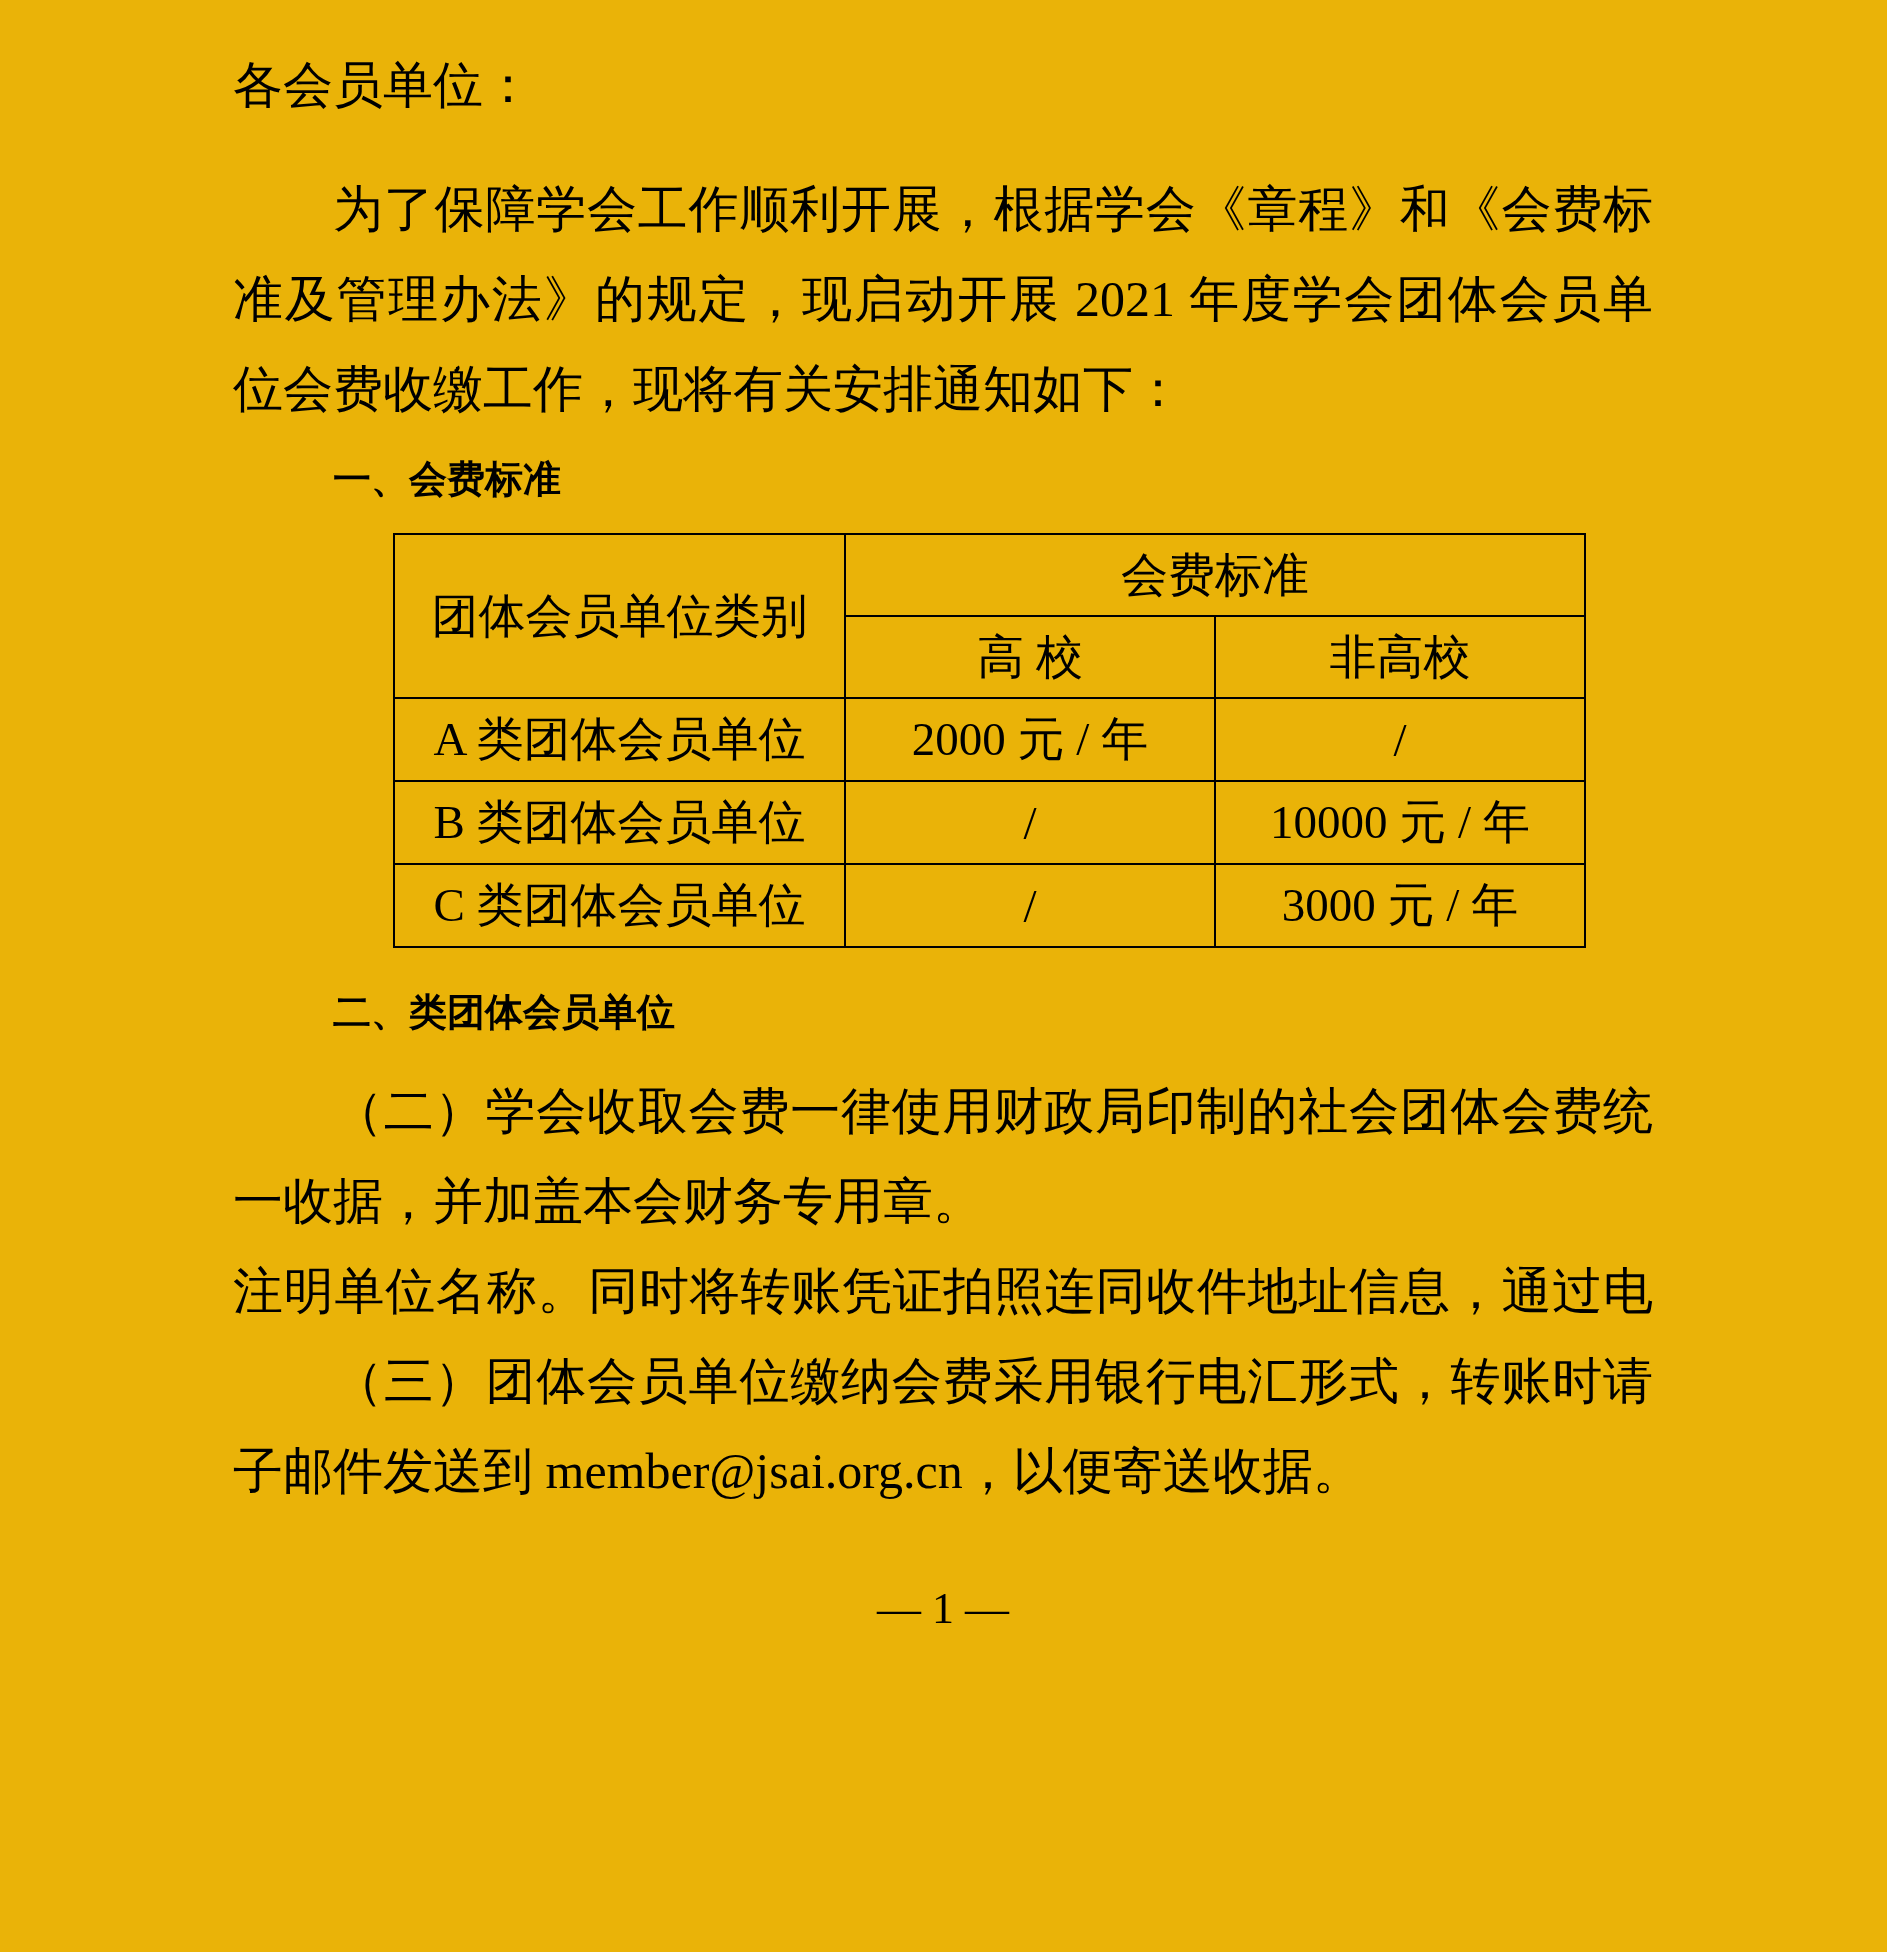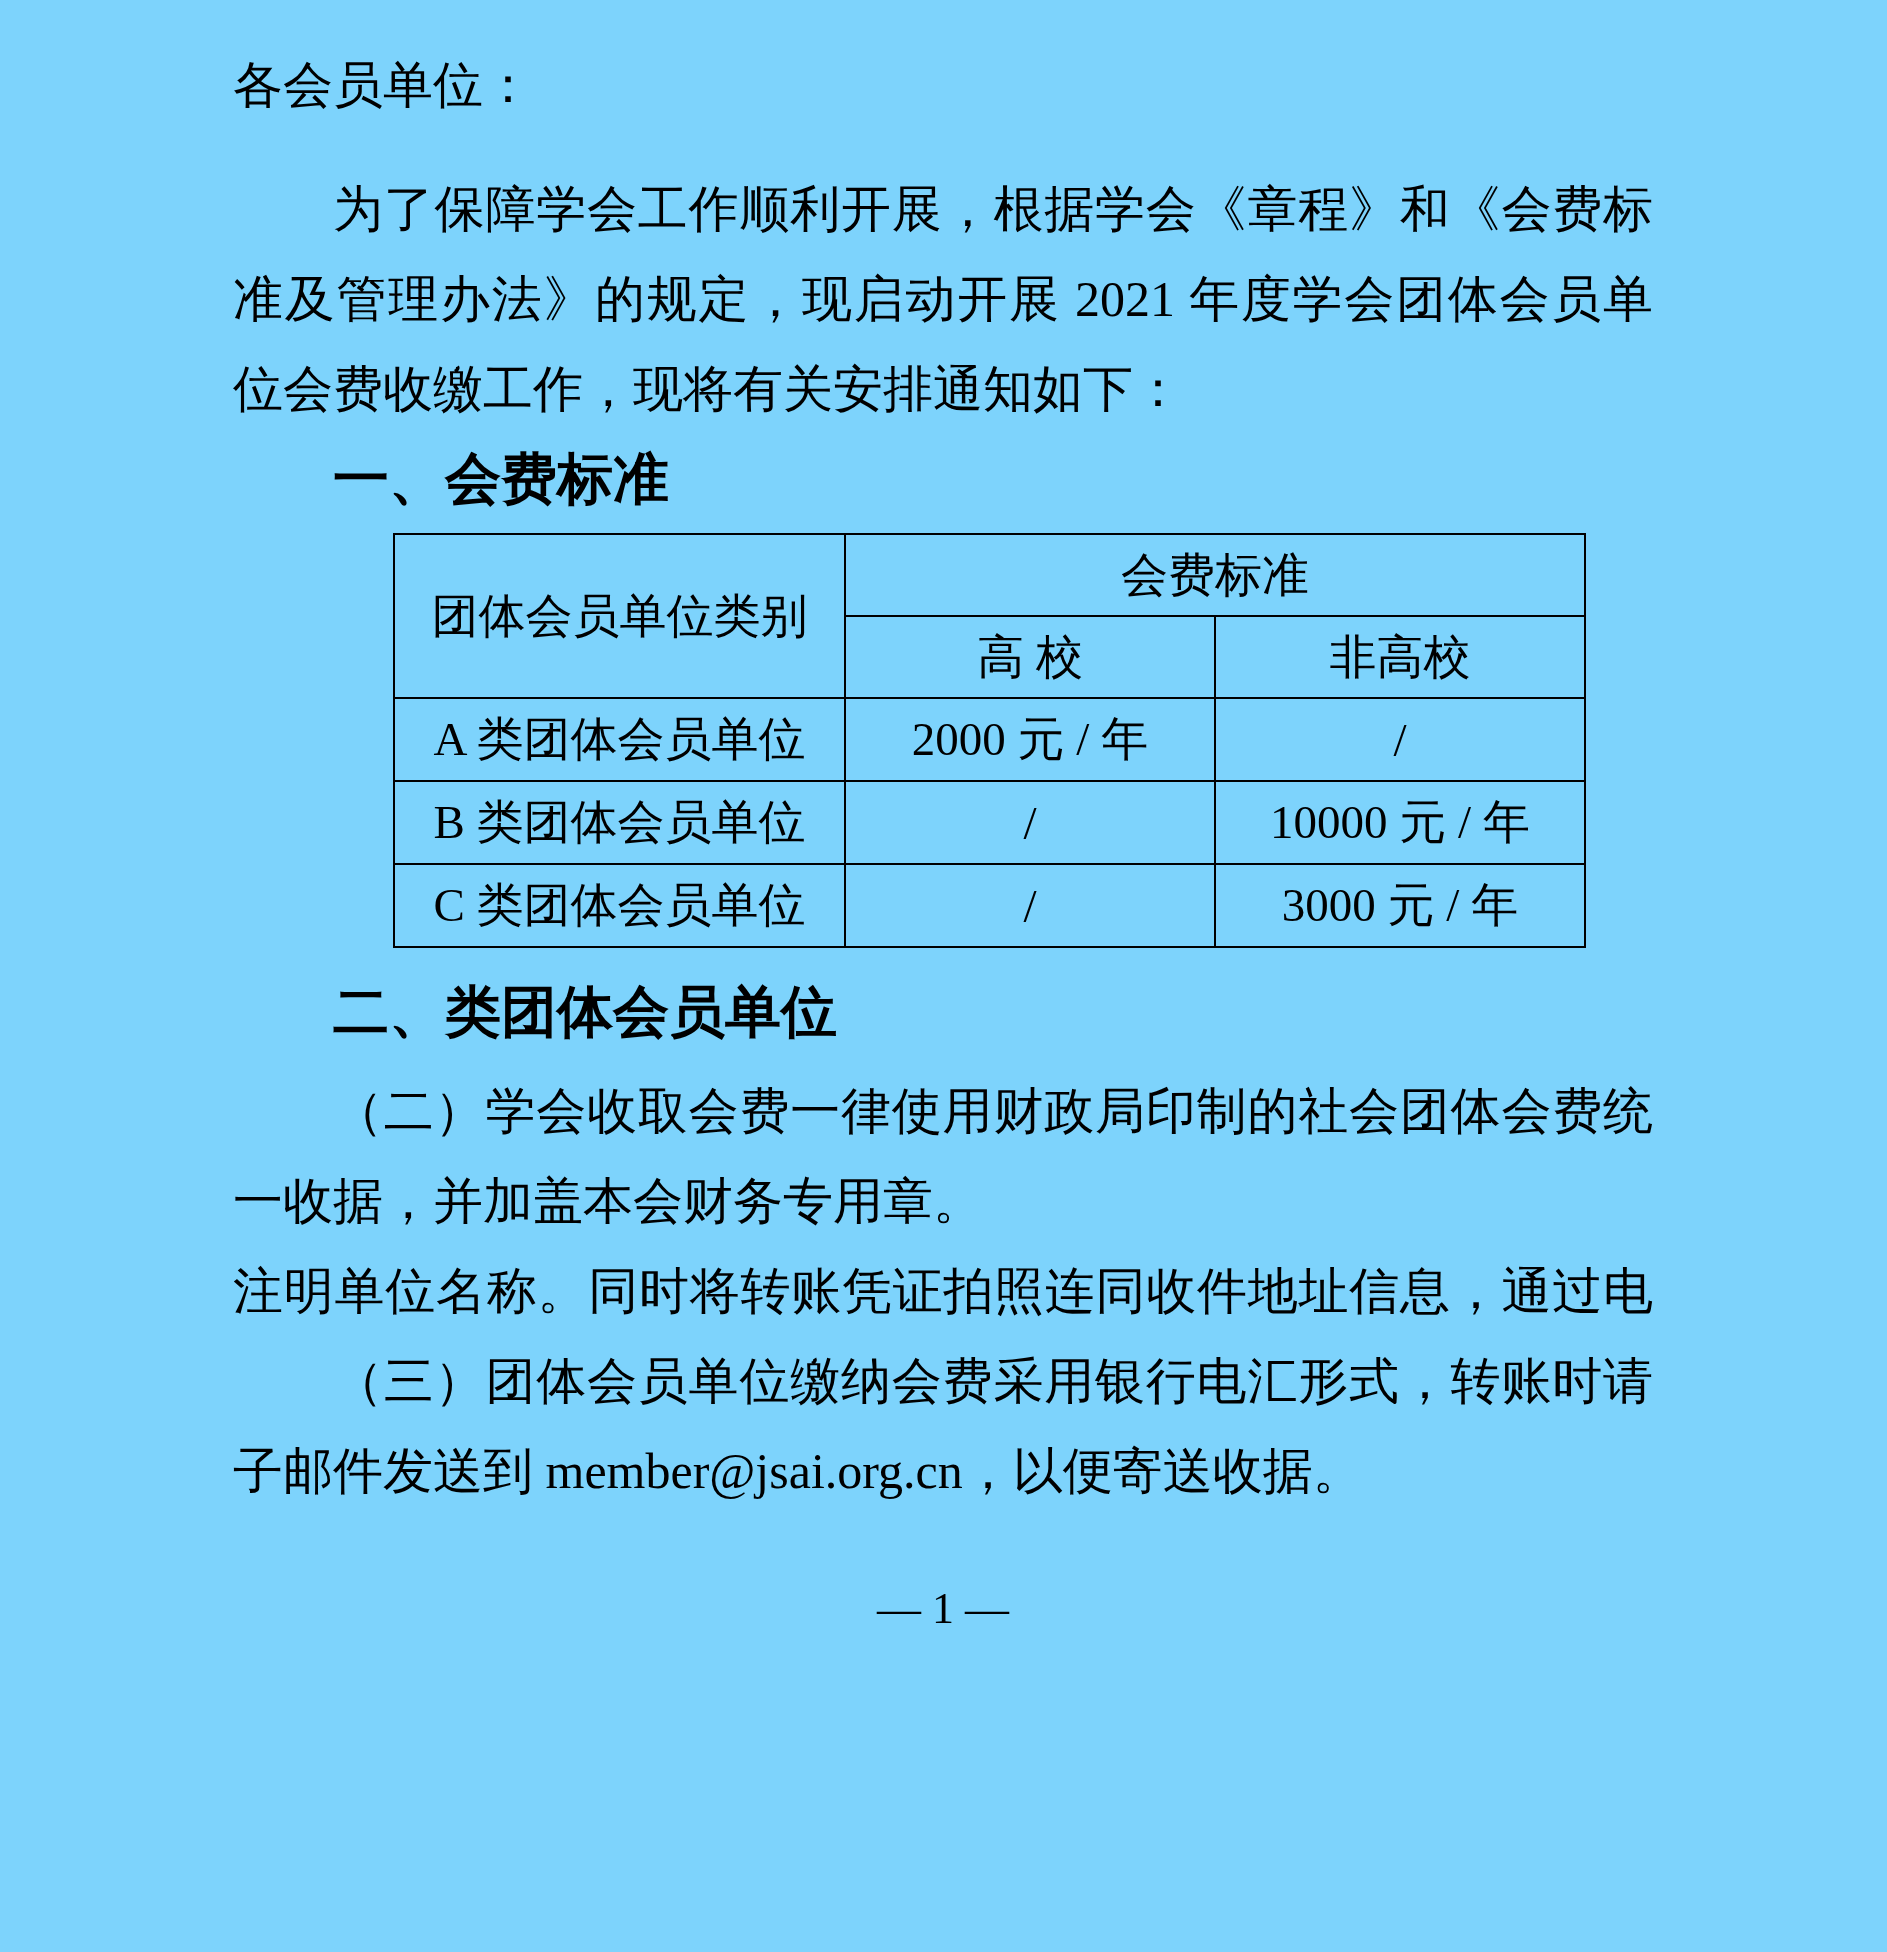--- a/index.html
+++ b/index.html
@@ -7,39 +7,39 @@
   body {
     width: 1887px;
     height: 1952px;
     overflow: hidden;
     color: #000000;
     font-family: "Liberation Serif", "DejaVu Serif", serif;
   }
   .page {
     width: 100%;
     height: 100%;
-    background: #7dd3fc;
+    background: #eab308;
     padding: 40px 234px 0 233px;
   }
   .line {
     font-size: 50px;
     line-height: 90px;
     text-align: left;
   }
   .indent-first { text-indent: 100px; }
   .jfull {
     text-align: justify;
     text-align-last: justify;
     text-justify: inter-character;
   }
   .salutation { margin-bottom: 34px; }
   .heading {
     font-family: "Liberation Sans", "DejaVu Sans", sans-serif;
     font-weight: 700;
-    font-size: 56px;
+    font-size: 38px;
     line-height: 90px;
     text-indent: 100px;
   }
   .heading-1 { margin-top: 0; margin-bottom: 9.3px; }
   .heading-2 { margin-top: 18.7px; margin-bottom: 9.3px; }
   table.fee-table {
     border-collapse: collapse;
     table-layout: fixed;
     margin-left: 160px;
     width: 1191px;

